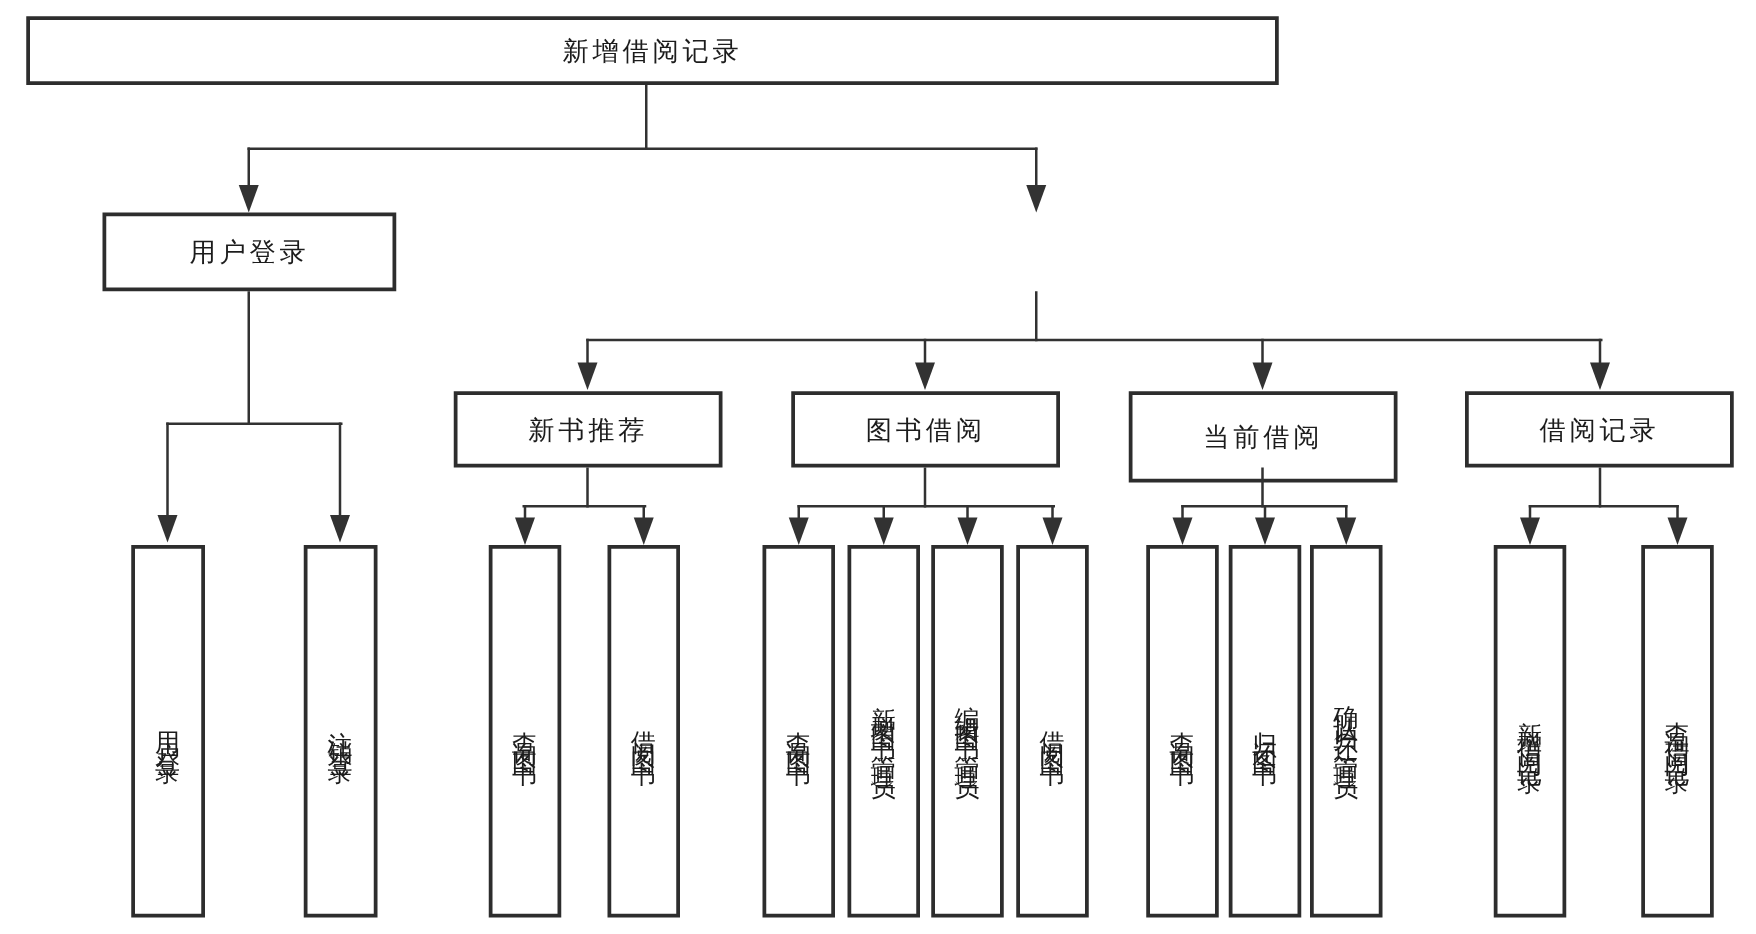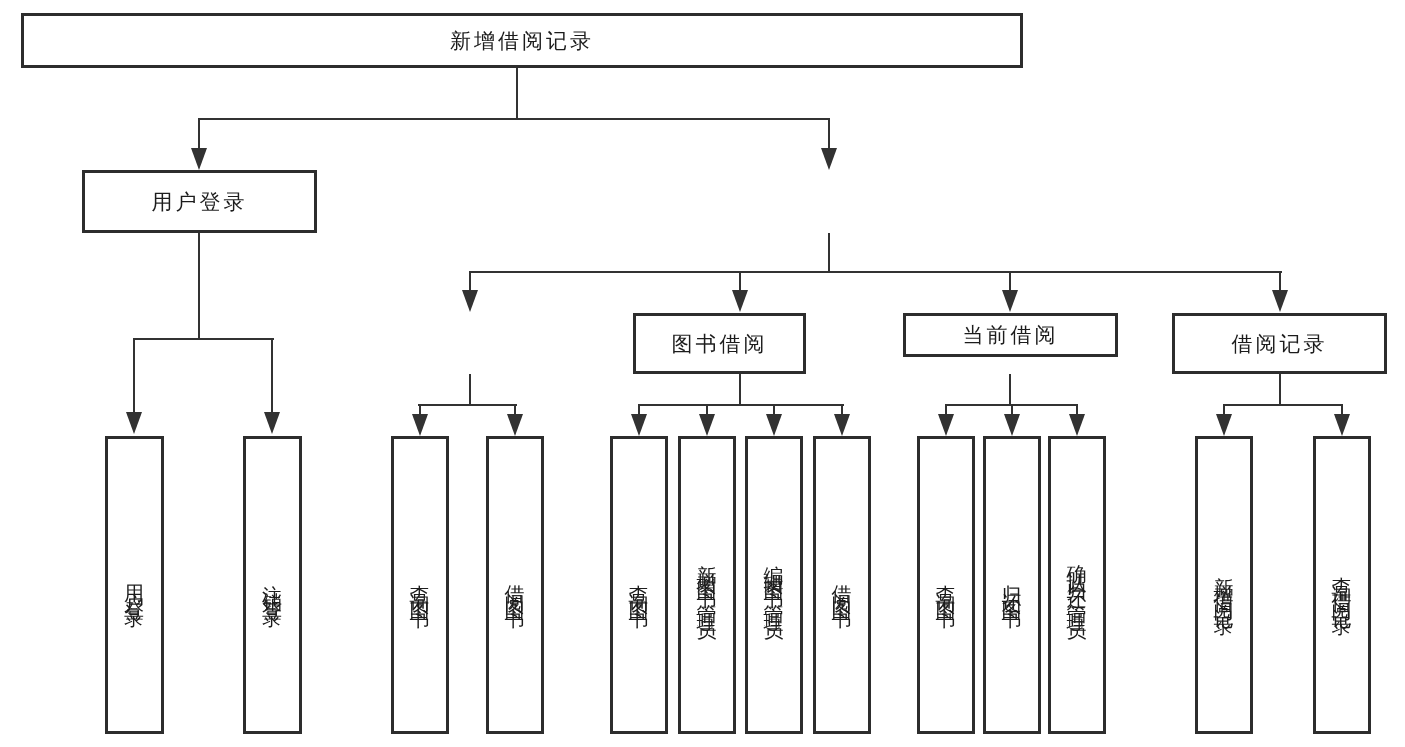--- a/index.html
+++ b/index.html
@@ -83,24 +83,27 @@
   <div class="hl" style="left:469px;top:271px;width:813px"></div>
   <div class="vl" style="left:469px;top:271px;height:21px"></div>
   <div class="vl" style="left:739px;top:271px;height:21px"></div>
   <div class="vl" style="left:1009px;top:271px;height:21px"></div>
   <div class="vl" style="left:1279px;top:271px;height:21px"></div>
   <div class="ar" style="left:462px;top:290px"></div>
   <div class="ar" style="left:732px;top:290px"></div>
   <div class="ar" style="left:1002px;top:290px"></div>
   <div class="ar" style="left:1272px;top:290px"></div>
 
-  <div class="box h" style="left:633px;top:313px;width:173px;height:61px">
+  <div class="box h" style="left:363px;top:313px;width:215px;height:61px">
+    <span>新书推荐</span>
+  </div>
+  <div class="box h" style="left:633px;top:313px;width:215px;height:61px">
     <span>图书借阅</span>
   </div>
-  <div class="box h" style="left:903px;top:313px;width:215px;height:44px">
+  <div class="box h" style="left:903px;top:313px;width:215px;height:73px">
     <span>当前借阅</span>
   </div>
   <div class="box h" style="left:1172px;top:313px;width:215px;height:61px">
     <span>借阅记录</span>
   </div>
 
   <div class="vl" style="left:469px;top:374px;height:32px"></div>
   <div class="hl" style="left:418px;top:404px;width:99px"></div>
   <div class="vl" style="left:419px;top:404px;height:12px"></div>
   <div class="vl" style="left:514px;top:404px;height:12px"></div>

